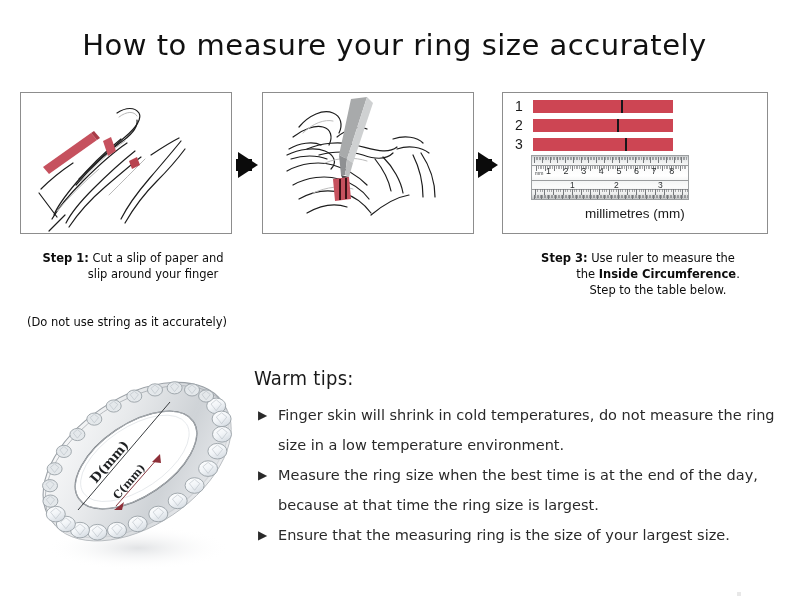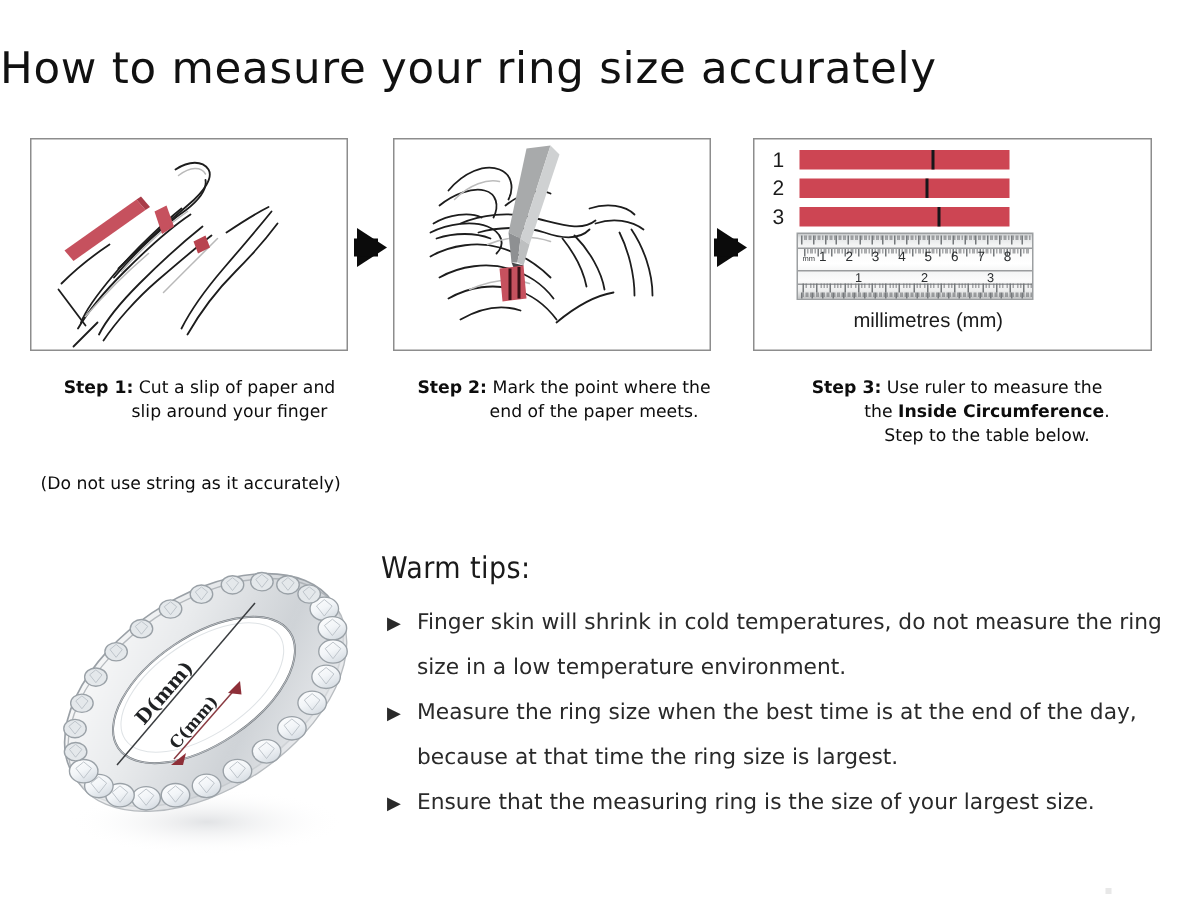--- a/index.html
+++ b/index.html
@@ -8,21 +8,21 @@
     background:#ffffff;
     font-family:"Liberation Sans", sans-serif;
     overflow:hidden;
     position:relative;
   }
   .page{position:relative;width:789px;height:606px;}
 
   
   .title{
     position:absolute;left:0;top:28px;width:789px;
-    text-align:left;
+    text-align:center;
     font-family:"DejaVu Sans", sans-serif;
     font-size:29px;
     font-weight:400;
     letter-spacing:0.5px;
     color:#111;
     white-space:nowrap;
   }
 
   
   .panel{
@@ -655,34 +655,29 @@
           <div class="rt" style="left: 146.2px; height: 2.5px; opacity: 0.6;"></div>
           <div class="rt" style="left: 147.6px; height: 2.5px; opacity: 0.6;"></div>
           <div class="rt" style="left: 149px; height: 4.5px; opacity: 0.95;"></div>
           <div class="rt" style="left: 150.4px; height: 2.5px; opacity: 0.6;"></div>
           <div class="rt" style="left: 151.8px; height: 2.5px; opacity: 0.6;"></div>
           <div class="rt" style="left: 153.2px; height: 2.5px; opacity: 0.6;"></div>
           <div class="rt" style="left: 154.6px; height: 2.5px; opacity: 0.6;"></div>
         </div>
     </div>
 
-    <div class="mmlabel" style="left:66px;top:113px;font-size:13.5px;">millimetres (mm)</div>
+    <div class="mmlabel" style="left:82px;top:113px;font-size:13.5px;">millimetres (mm)</div>
   </div>
 
   <div class="cap" id="cap1">
     <b>Step 1:</b>
     <span>Cut a slip of paper and</span>
     <span class="l2">slip around your finger</span>
   </div>
 
-  <div class="cap" id="cap2">
-    <b>Step 2:</b>
-    <span>Mark the point where the</span>
-    <span class="l2">end of the paper meets.</span>
-  </div>
 
   <div class="cap" id="cap3">
     <b>Step 3:</b>
     <span>Use ruler to measure the</span>
     <span class="l2"><span>the </span><b>Inside Circumference</b><span>.</span></span>
     <span class="l3">Step to the table below.</span>
   </div>
 
   <div class="note" id="note1">(Do not use string as it accurately)</div>
 

